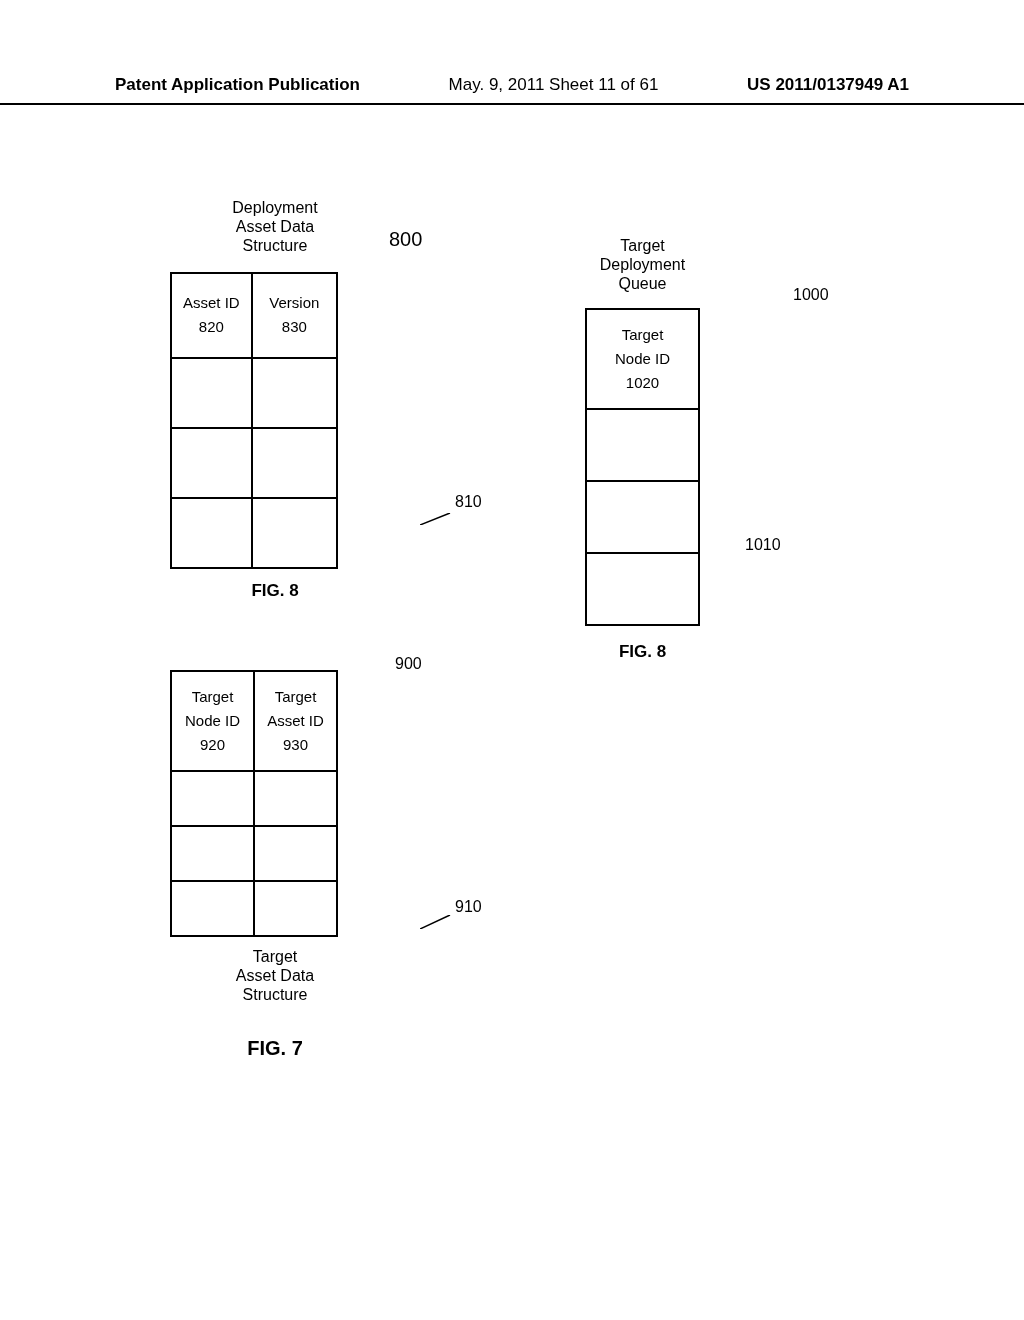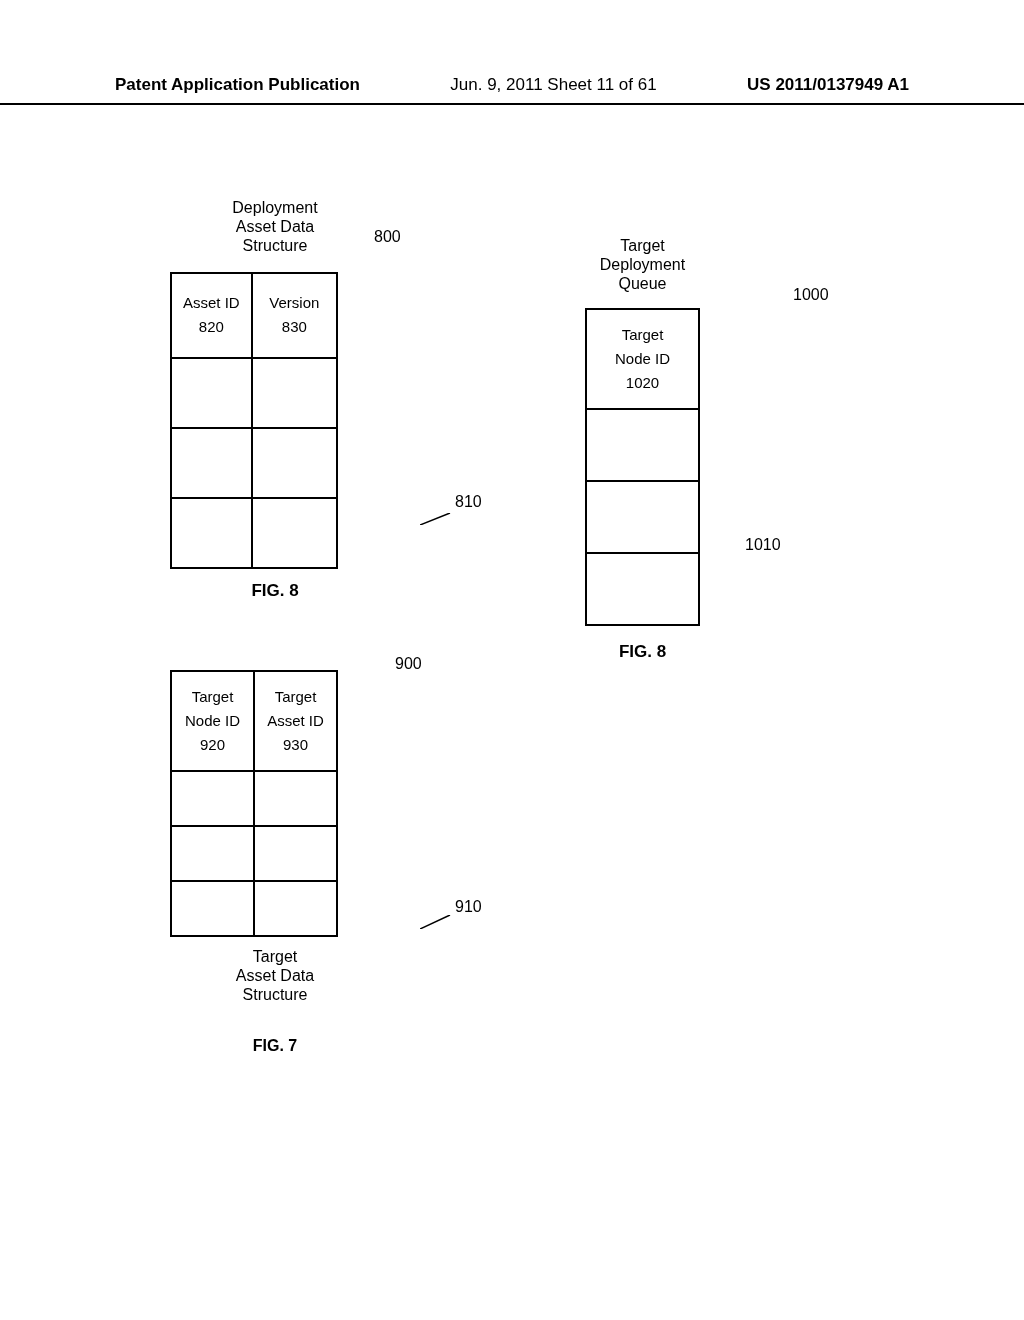--- a/index.html
+++ b/index.html
@@ -52,23 +52,23 @@
     .fig6-title {
       text-align: center;
       font-size: 16px;
       line-height: 1.2;
       margin-bottom: 16px;
       margin-left: 20px;
       width: 170px;
     }
     .fig6-ref {
       position: absolute;
-      left: 204px;
+      left: 219px;
       top: 30px;
-      font-size: 16px;
+      font-size: 20px;
     }
     .table-2col {
       border: 2px solid #000;
       border-collapse: collapse;
       width: 168px;
     }
     .table-2col td {
       border: 2px solid #000;
       width: 105px;
       height: 70px;
@@ -114,21 +114,21 @@
     .fig7-title {
       text-align: center;
       font-size: 16px;
       line-height: 1.2;
       margin-top: 10px;
       width: 210px;
     }
     .fig7-caption {
       text-align: center;
       font-weight: bold;
-      font-size: 16px;
+      font-size: 20px;
       margin-top: 32px;
       width: 210px;
     }
     .row-label-910 {
       position: absolute;
       left: 285px;
       top: 228px;
       font-size: 16px;
     }
     .leader-910 {
@@ -192,21 +192,21 @@
       left: 160px;
       top: 300px;
       font-size: 16px;
     }
   </style>
 </head>
 <body>
 
 <div class="header">
   <span class="header-left">Patent Application Publication</span>
-  <span class="header-center">Jun. 9, 2011  Sheet 11 of 61</span>
+  <span class="header-center">May. 9, 2011  Sheet 11 of 61</span>
   <span class="header-right">US 2011/0137949 A1</span>
 </div>
 
 <div class="figure-area">
 
   <div class="fig6-container">
     <div class="fig6-title">
       <span>Deployment</span><br>
       <span>Asset Data</span><br>
       <span>Structure</span>

